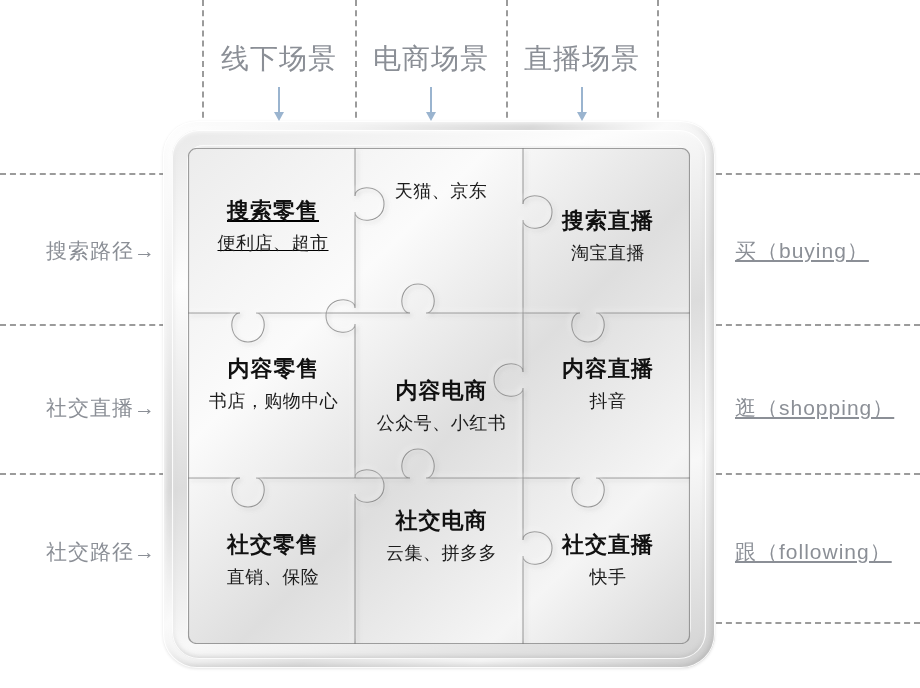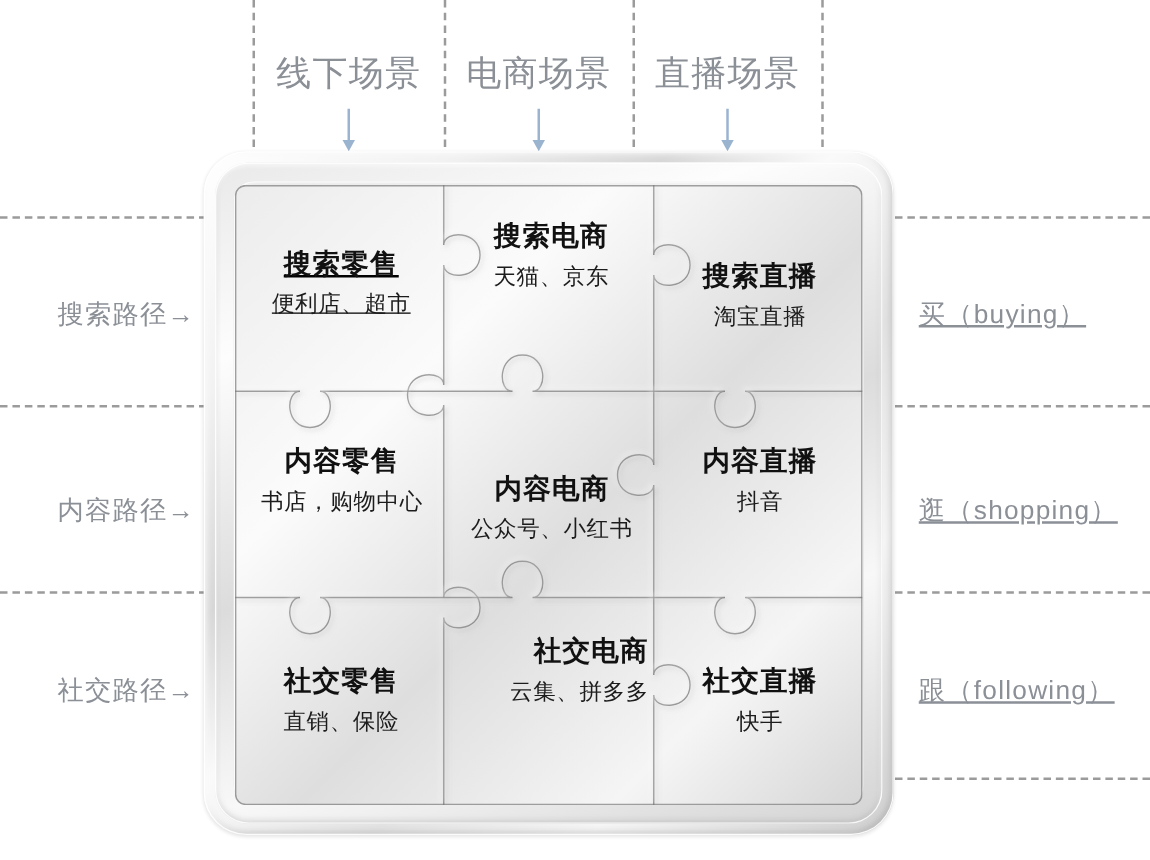--- a/index.html
+++ b/index.html
@@ -180,21 +180,21 @@
   <div class="scene" style="left:356px; top:40px; width:150px;">
     <span>电商场景</span>
     <span class="arrow"></span>
   </div>
   <div class="scene" style="left:507px; top:40px; width:150px;">
     <span>直播场景</span>
     <span class="arrow"></span>
   </div>
 
   <div class="rowlabel left" style="top:237px;">搜索路径→</div>
-  <div class="rowlabel left" style="top:394px;">内容路径→</div>
+  <div class="rowlabel left" style="top:394px;">社交直播→</div>
   <div class="rowlabel left" style="top:538px;">社交路径→</div>
 
   <div class="rowlabel right" style="top:237px;">买（buying）</div>
   <div class="rowlabel right" style="top:394px;">逛（shopping）</div>
   <div class="rowlabel right" style="top:538px;">跟（following）</div>
 
   <div id="tray"></div>
 
   <svg id="puzzle-svg" viewBox="0 0 502 496">
     <defs>
@@ -246,21 +246,20 @@
   </svg>
 
   <div id="piece-labels">
 
     <div class="piece-text" style="left:10px;  top:48px;  width:150px;text-decoration:underline;">
       <div class="piece-title">搜索零售</div>
       <div class="piece-sub">便利店、超市</div>
     </div>
 
     <div class="piece-text" style="left:178px; top:26px; width:150px;">
-      <div class="piece-title">搜索电商</div>
       <div class="piece-sub gap">天猫、京东</div>
     </div>
 
     <div class="piece-text" style="left:345px; top:58px; width:150px;">
       <div class="piece-title">搜索直播</div>
       <div class="piece-sub">淘宝直播</div>
     </div>
 
     <div class="piece-text" style="left:8px;   top:206px; width:155px;">
       <div class="piece-title">内容零售</div>
@@ -275,21 +274,21 @@
     <div class="piece-text" style="left:345px; top:206px; width:150px;">
       <div class="piece-title">内容直播</div>
       <div class="piece-sub gap">抖音</div>
     </div>
 
     <div class="piece-text" style="left:10px;  top:382px; width:150px;">
       <div class="piece-title">社交零售</div>
       <div class="piece-sub">直销、保险</div>
     </div>
 
-    <div class="piece-text" style="left:176px; top:358px; width:155px;text-align:right;">
+    <div class="piece-text" style="left:176px; top:358px; width:155px;">
       <div class="piece-title">社交电商</div>
       <div class="piece-sub gap">云集、拼多多</div>
     </div>
 
     <div class="piece-text" style="left:345px; top:382px; width:150px;">
       <div class="piece-title">社交直播</div>
       <div class="piece-sub">快手</div>
     </div>
 
   </div>

